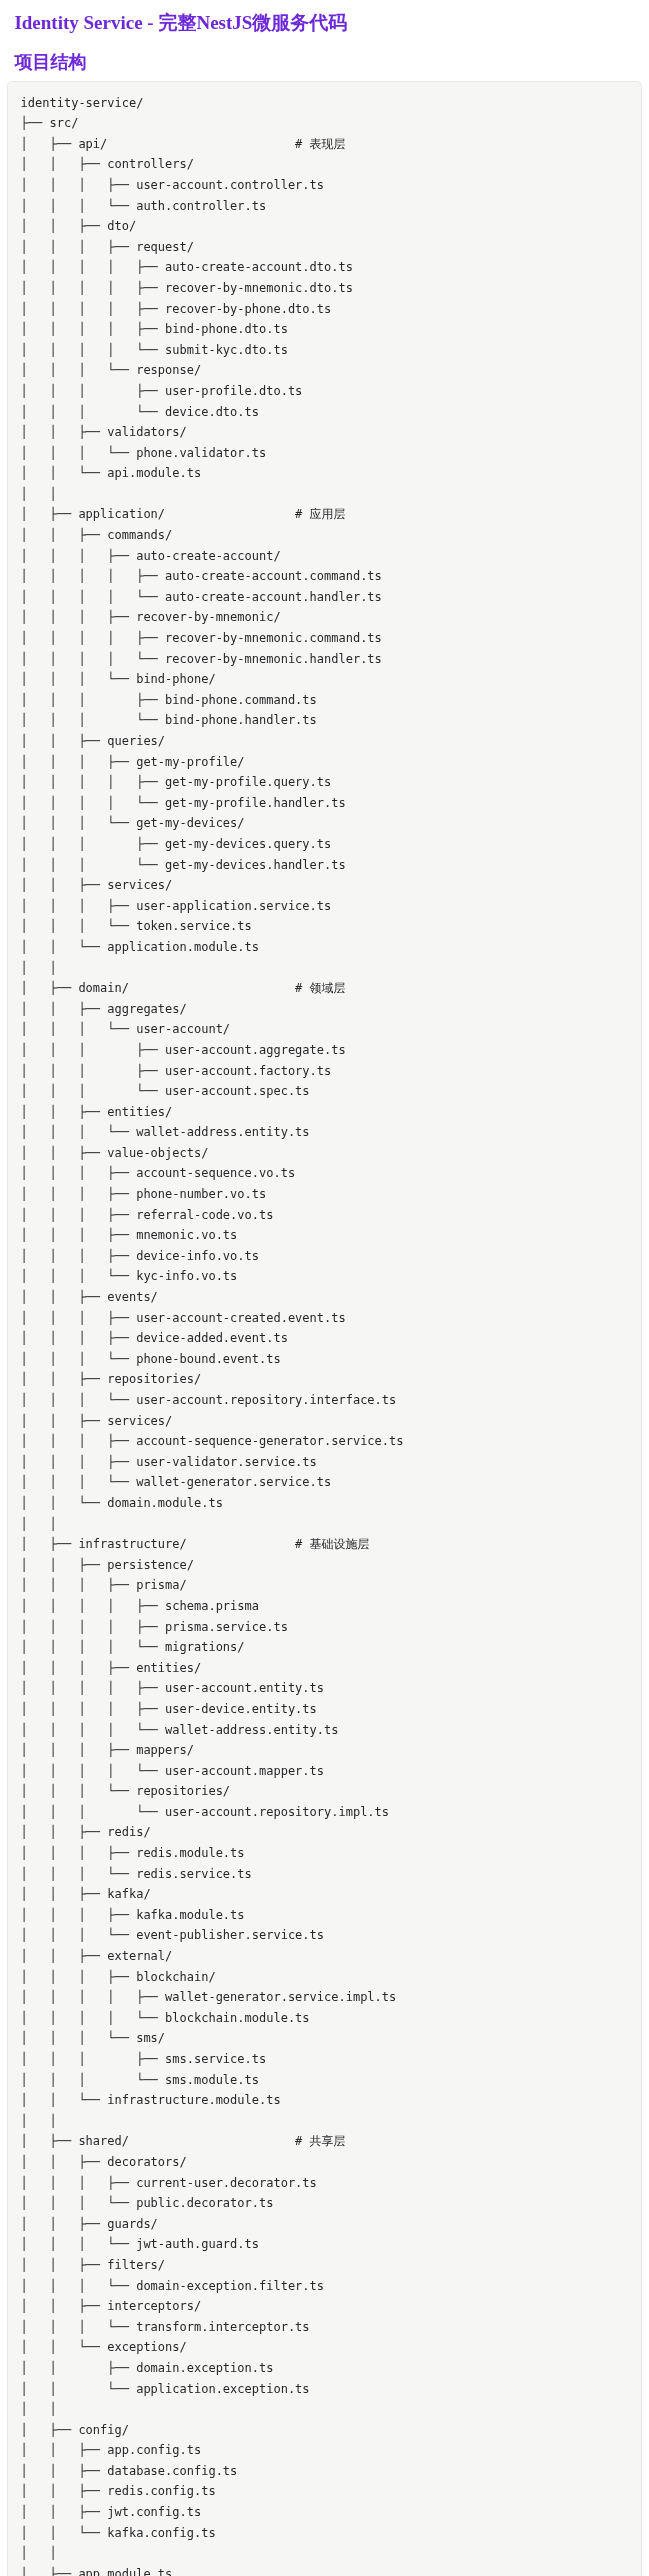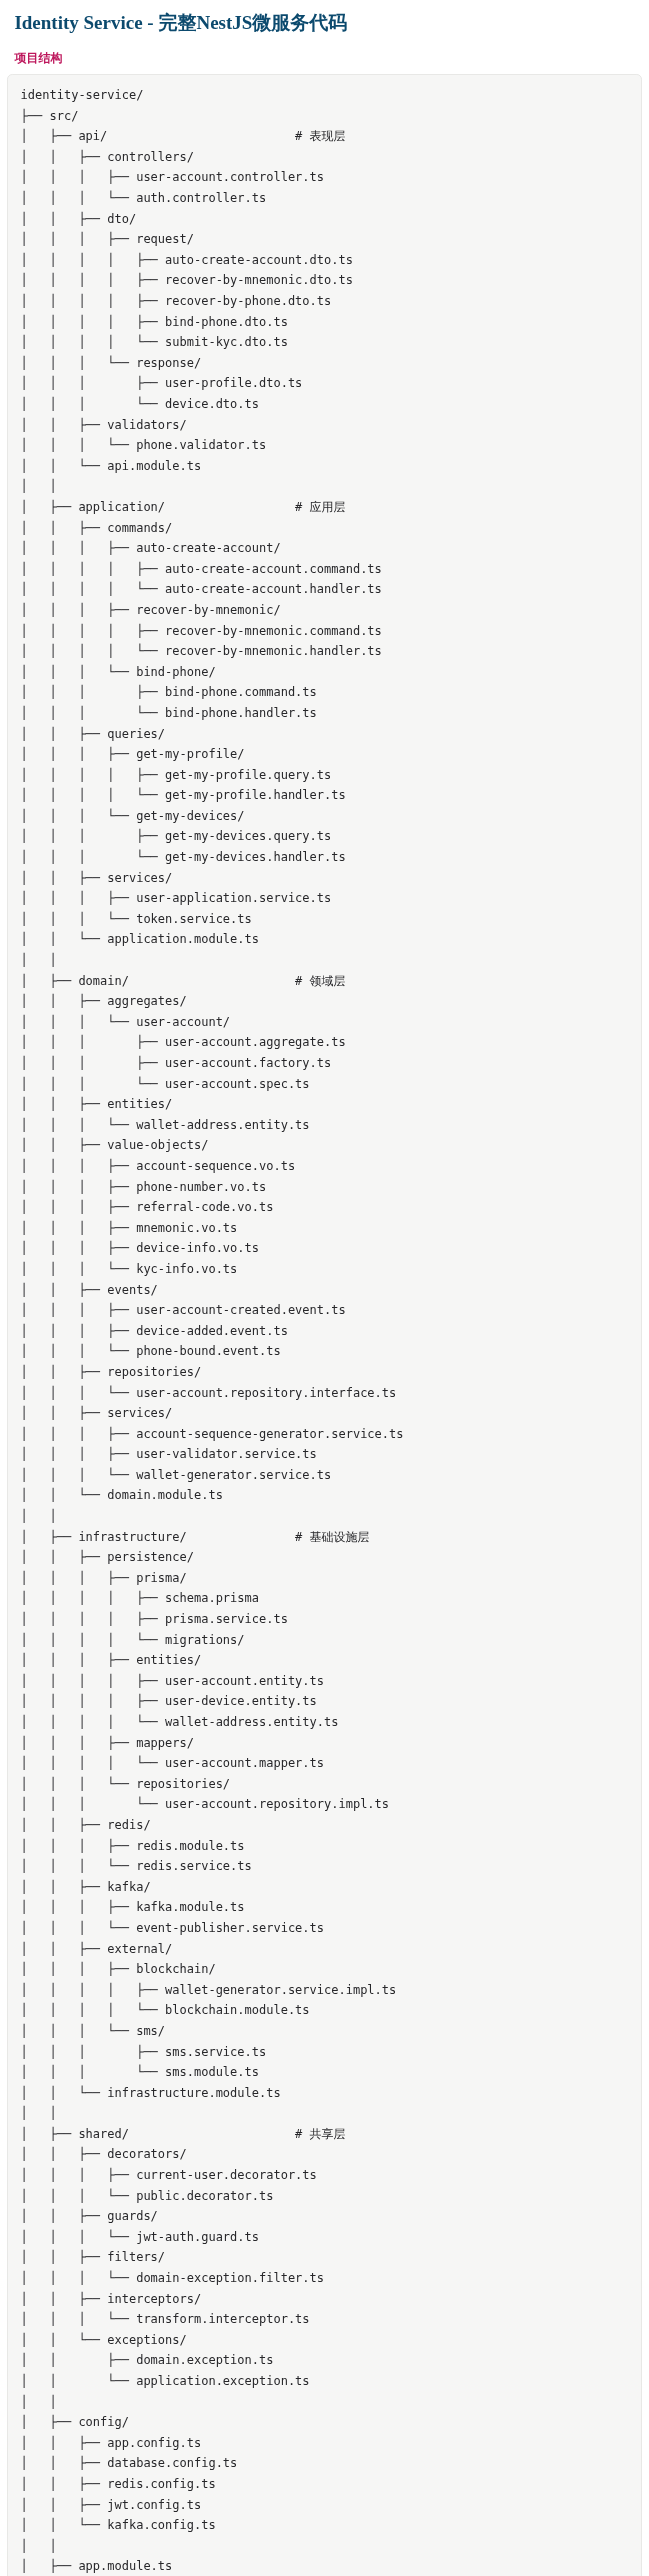--- a/index.html
+++ b/index.html
@@ -12,29 +12,29 @@
   .page {
     width: 649px;
     padding: 5.2px 7.2px 9.3px 7.2px;
   }
   h1.doc-title {
     font-family: "Liberation Serif", "DejaVu Serif", serif;
     font-size: 19px;
     line-height: 1.25;
     font-weight: 700;
     margin: 6.2px 0 0 7.2px;
-    color: #0c4a6e;
+    color: #6d28d9;
   }
   h2.section-heading {
     font-family: "Liberation Serif", "DejaVu Serif", serif;
-    font-size: 12px;
+    font-size: 18px;
     line-height: 1.25;
     font-weight: 700;
     margin: 15.5px 0 8.2px 7.2px;
-    color: #be185d;
+    color: #6d28d9;
   }
   pre.code-block {
     margin: 0;
     background: #f6f6f5;
     border: 0.5px solid #e8e8e6;
     border-radius: 5.2px;
     padding: 10.3px 12.4px;
     overflow: hidden;
   }
   pre.code-block code {

